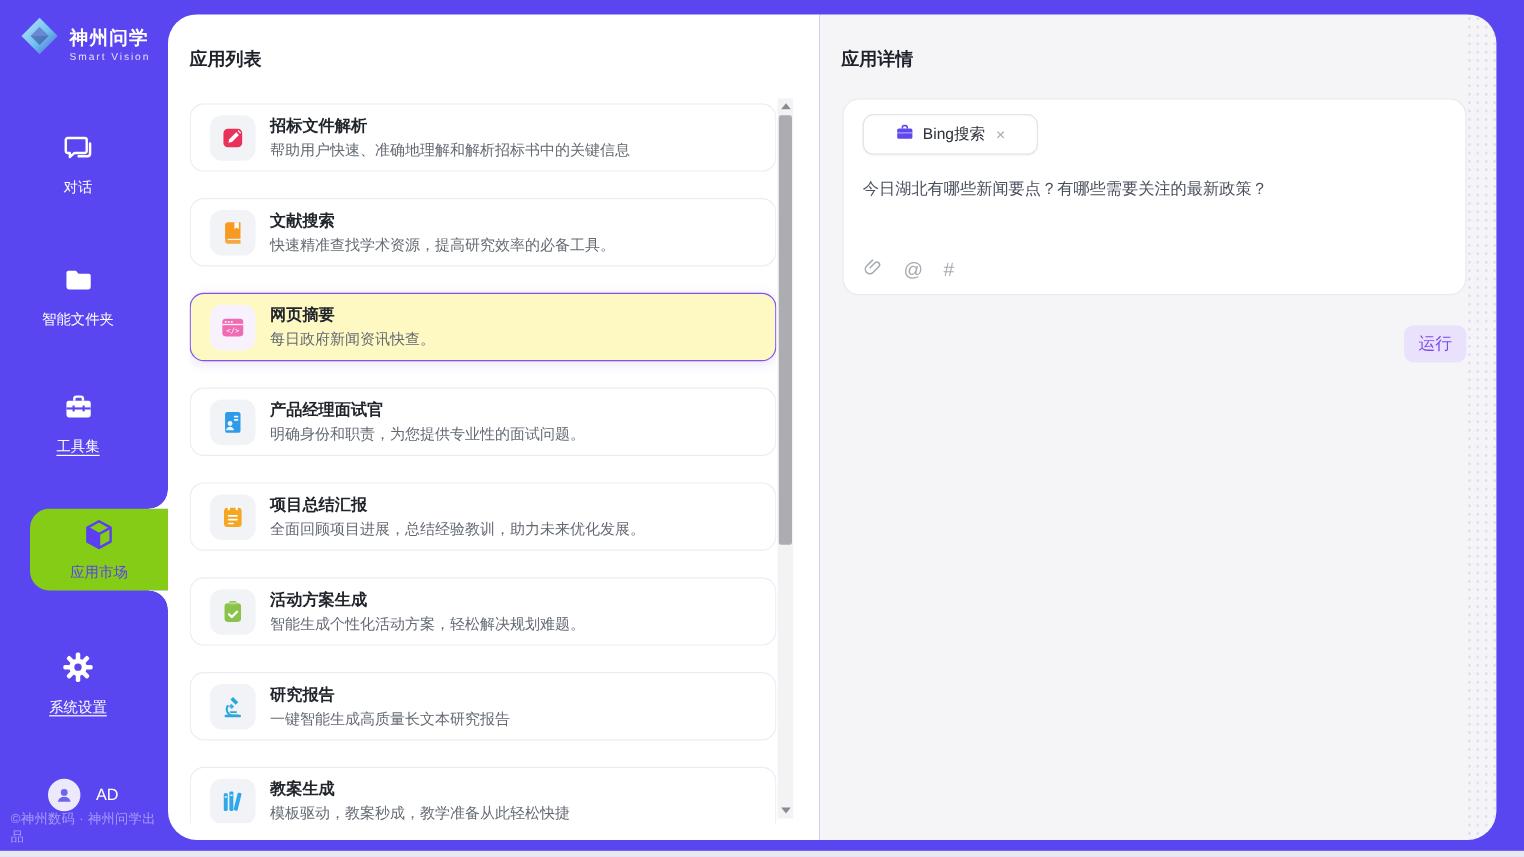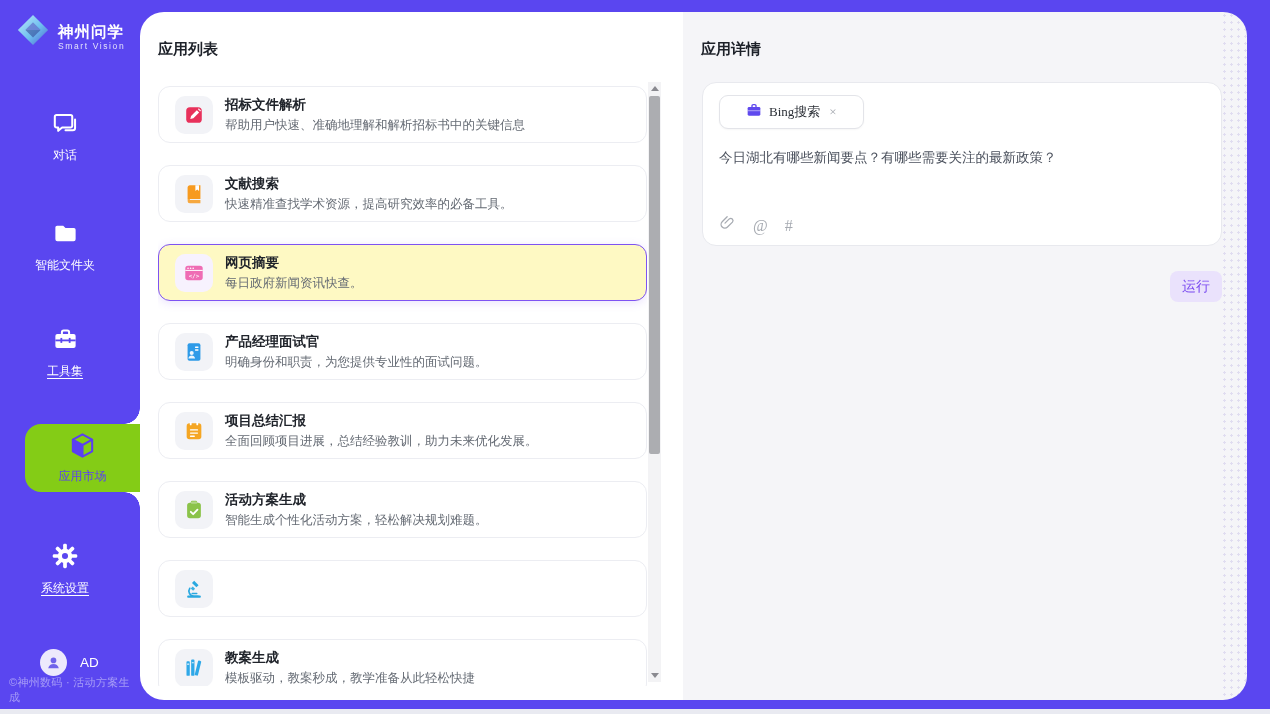--- a/index.html
+++ b/index.html
@@ -23,21 +23,21 @@
   .nav-item.active::after{content:'';position:absolute;right:0;bottom:-16px;width:16px;height:16px;
      background:radial-gradient(circle 16px at 0 100%,#5A46F0 15.5px,#fff 16px);}
 
   .user-row{position:absolute;left:40px;top:649px;display:flex;align-items:center;gap:13px;cursor:pointer;}
   .avatar{width:27px;height:27px;border-radius:50%;background:#EDE9FC;display:flex;align-items:center;justify-content:center;}
   .user-name{color:#fff;font-size:13.5px;}
   .side-footer{position:absolute;left:9px;bottom:9px;width:130px;color:rgba(255,255,255,.45);font-size:11px;letter-spacing:.3px;}
 
   
   .mid-panel{position:absolute;left:140px;top:12px;width:543px;height:688px;background:#fff;border-radius:24px 0 0 24px;}
-  .right-panel{position:absolute;left:683px;top:12px;width:564px;height:688px;background:#F5F5F8;border-radius:0 24px 24px 0;font-family:Liberation Serif, serif;}
+  .right-panel{position:absolute;left:683px;top:12px;width:564px;height:688px;background:#F5F5F8;border-radius:0 24px 24px 0;}
   .right-panel::after{content:'';position:absolute;right:0;top:0;width:26px;height:100%;border-radius:0 24px 24px 0;
      background-image:radial-gradient(rgba(110,90,200,.16) 1px,transparent 1.2px);background-size:7px 7px;pointer-events:none;}
   .panel-title{position:absolute;left:18px;top:28px;font-size:15px;font-weight:bold;color:#1D2129;}
 
   
   .cards{position:absolute;left:18px;top:74px;width:489px;height:600px;overflow:hidden;}
   .card{position:relative;height:57px;margin-bottom:22px;background:#fff;border:1px solid #ECEDF2;border-radius:12px;
      display:flex;align-items:center;padding:0 16px;box-sizing:border-box;cursor:pointer;}
   .card.selected{background:#fef9c3;border:1.5px solid #7E53F2;box-shadow:0 2px 10px rgba(124,82,240,.16);}
   .card-icon{width:38px;height:38px;border-radius:10px;background:#F2F3F7;display:flex;align-items:center;justify-content:center;flex:0 0 38px;}
@@ -160,21 +160,21 @@
   <div class="user-row">
     <span class="avatar">
       <svg viewBox="0 0 24 24" width="17" height="17">
         <circle cx="12" cy="9" r="4" fill="#7064EA"></circle>
         <path d="M4.5 20c.8-4 3.8-6 7.5-6s6.7 2 7.5 6z" fill="#7064EA"></path>
       </svg>
     </span>
     <span class="user-name">AD</span>
   </div>
 
-  <div class="side-footer">©神州数码 · 活动方案生成</div>
+  <div class="side-footer">©神州数码 · 神州问学出品</div>
 
   <div class="mid-panel">
     <div class="panel-title">应用列表</div>
 
     <div class="cards">
 
       <div class="card">
         <div class="card-icon" style="color: rgb(232, 49, 91);">
           <svg viewBox="0 0 24 24" width="22" height="22" fill="currentColor">
             <rect x="3.5" y="3.5" width="17" height="17" rx="4"></rect>
@@ -269,20 +269,24 @@
 
       <div class="card">
         <div class="card-icon" style="color: rgb(41, 168, 224);">
           <svg viewBox="0 0 24 24" width="22" height="22" fill="currentColor">
             <path d="M12.2 3l4.8 4.8-2.4 2.4-4.8-4.8z"></path>
             <path d="M10.6 9.2l2.6 2.6-2.2 2.2-2.6-2.6z" opacity=".9"></path>
             <path d="M7.4 11.2a5.6 5.6 0 0 0 4.6 8.7h4.5" fill="none" stroke="currentColor" stroke-width="1.8" stroke-linecap="round"></path>
             <rect x="4.5" y="19.2" width="15" height="2.4" rx="1.2"></rect>
             <rect x="9.2" y="16" width="6.6" height="1.6" rx=".8"></rect>
           </svg>
+        </div>
+        <div class="card-text">
+          <div class="card-title">研究报告</div>
+          <div class="card-desc">一键智能生成高质量长文本研究报告</div>
         </div>
       </div>
 
       <div class="card">
         <div class="card-icon" style="color: rgb(47, 168, 232);">
           <svg viewBox="0 0 24 24" width="22" height="22" fill="currentColor">
             <rect x="3.8" y="4.5" width="3.6" height="16" rx="1"></rect>
             <rect x="8.9" y="2.8" width="3.6" height="17.7" rx="1"></rect>
             <g transform="rotate(14 17 12)">
                 <rect x="14.6" y="4" width="3.6" height="16.5" rx="1"></rect>

